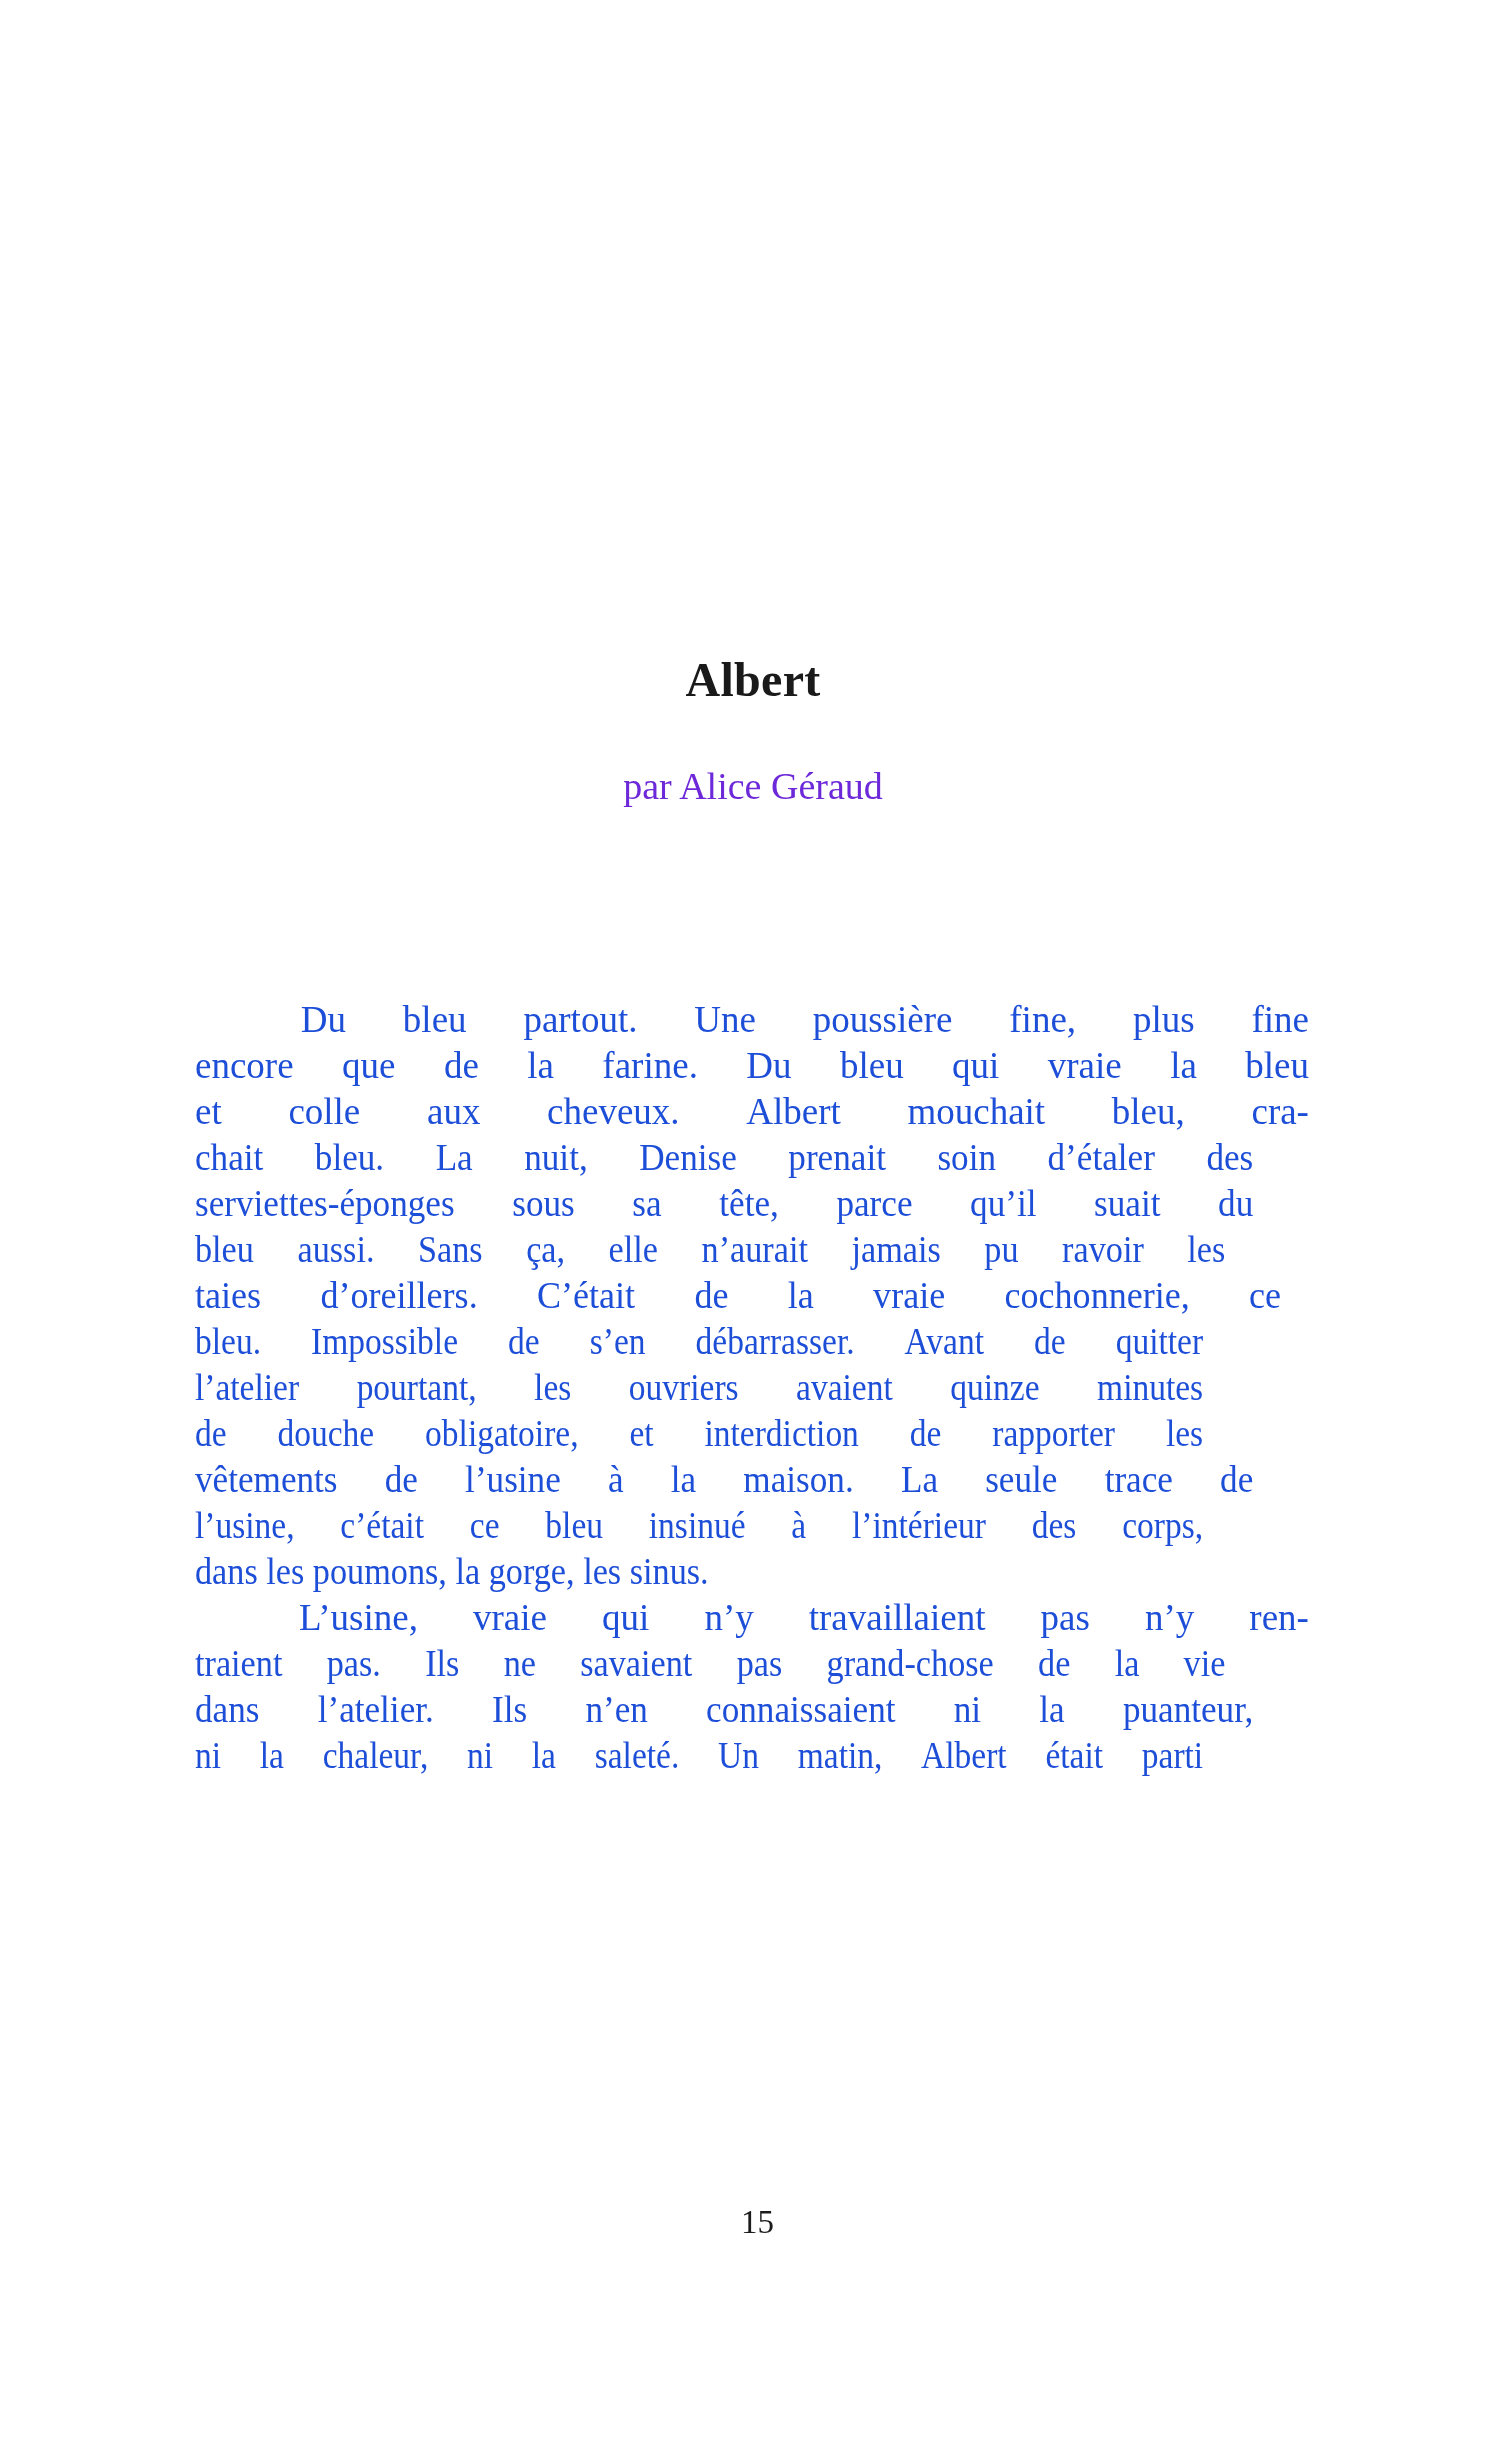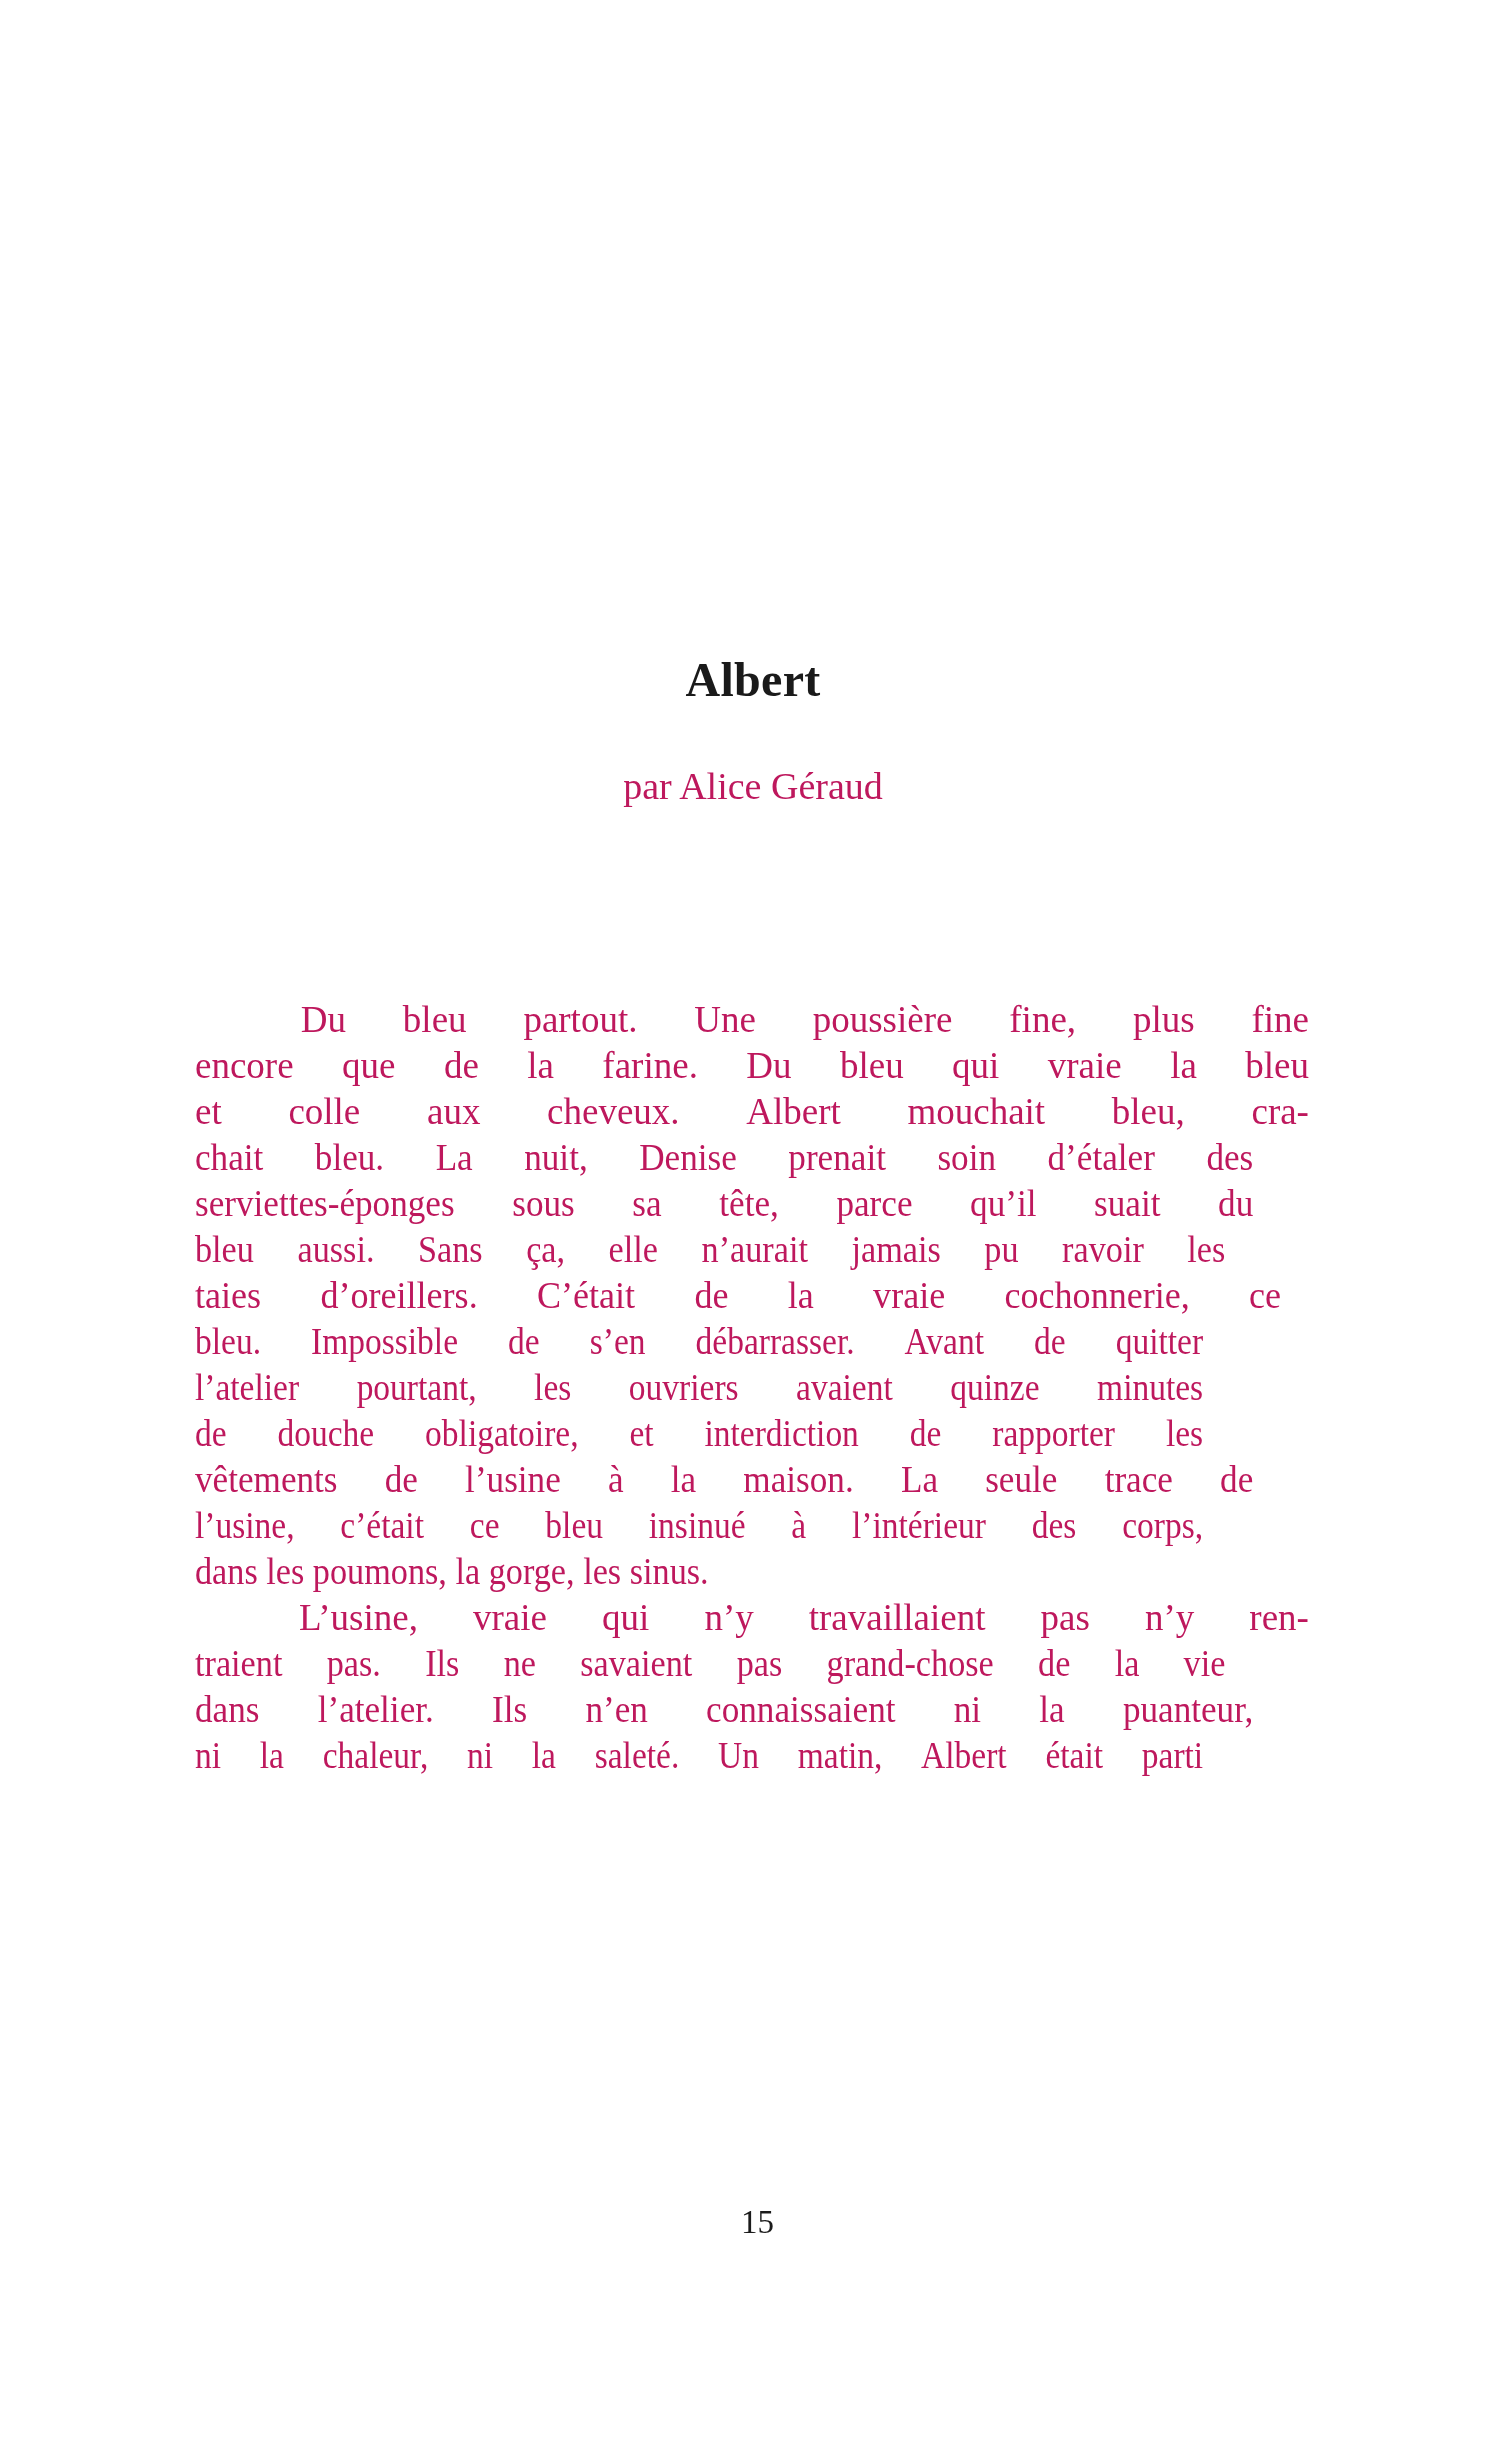--- a/index.html
+++ b/index.html
@@ -40,41 +40,41 @@
     color: #1a1a1a;
     margin: 0;
     padding: 0;
     
     transform: translateX(2px);
   }
   .story-byline {
     font-size: 38px;
     font-weight: 400;
     line-height: 1.06;
-    color: #be185d;
+    color: #6d28d9;
     margin: 0;
     padding: 0;
     margin-top: 60px;
     transform: translateX(2px);
   }
 
   
   .body-text {
     position: absolute;
     left: 195px;
     top: 997px;
     width: 1114px;
   }
 
   .para {
     margin: 0;
     padding: 0;
     font-size: 37px;
     line-height: 46px;
-    color: #be185d;
+    color: #1d4ed8;
     text-align: justify;
     text-align-last: left;
     -webkit-hyphens: none;
     hyphens: none;
     word-spacing: 0px;
   }
 
   
   .line {
     display: block;

